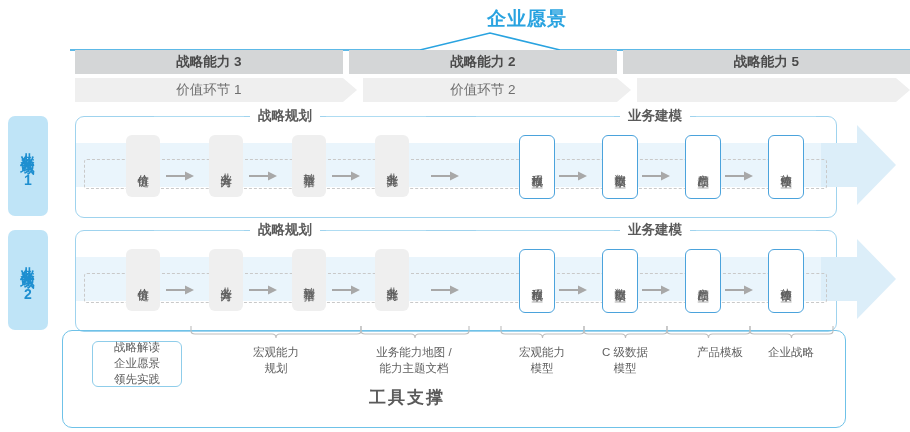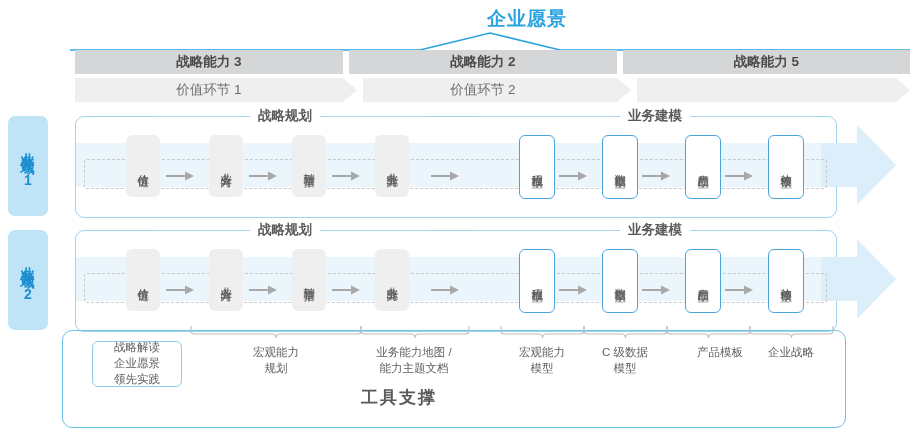--- a/index.html
+++ b/index.html
@@ -82,21 +82,21 @@
   }
 
   .arrow{position:absolute;z-index:5;}
 
   
   .tool-box{
     position:absolute;left:62px;top:330px;width:782px;height:96px;
     border:1.5px solid #6FC2E8;border-radius:10px;background:transparent;
   }
   .tool-title{
-    position:absolute;left:8px;top:386px;width:782px;text-align:center;
+    position:absolute;left:16px;top:386px;width:782px;text-align:center;
     font-size:17px;font-weight:bold;color:#5A5A5A;letter-spacing:2px;
   }
   .brace{position:absolute;}
   .blabel{
     position:absolute;text-align:center;font-size:11.5px;color:#5F5F5F;
     line-height:1.38;white-space:pre-line;
   }
   .tool-pill{
     position:absolute;left:92px;top:341px;width:88px;height:44px;
     border:1.2px solid #8FCDEA;border-radius:6px;background:#ffffff;

